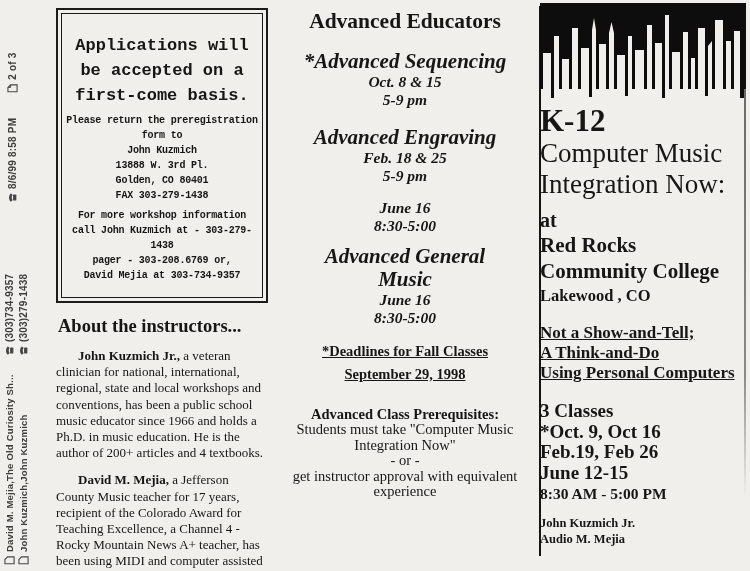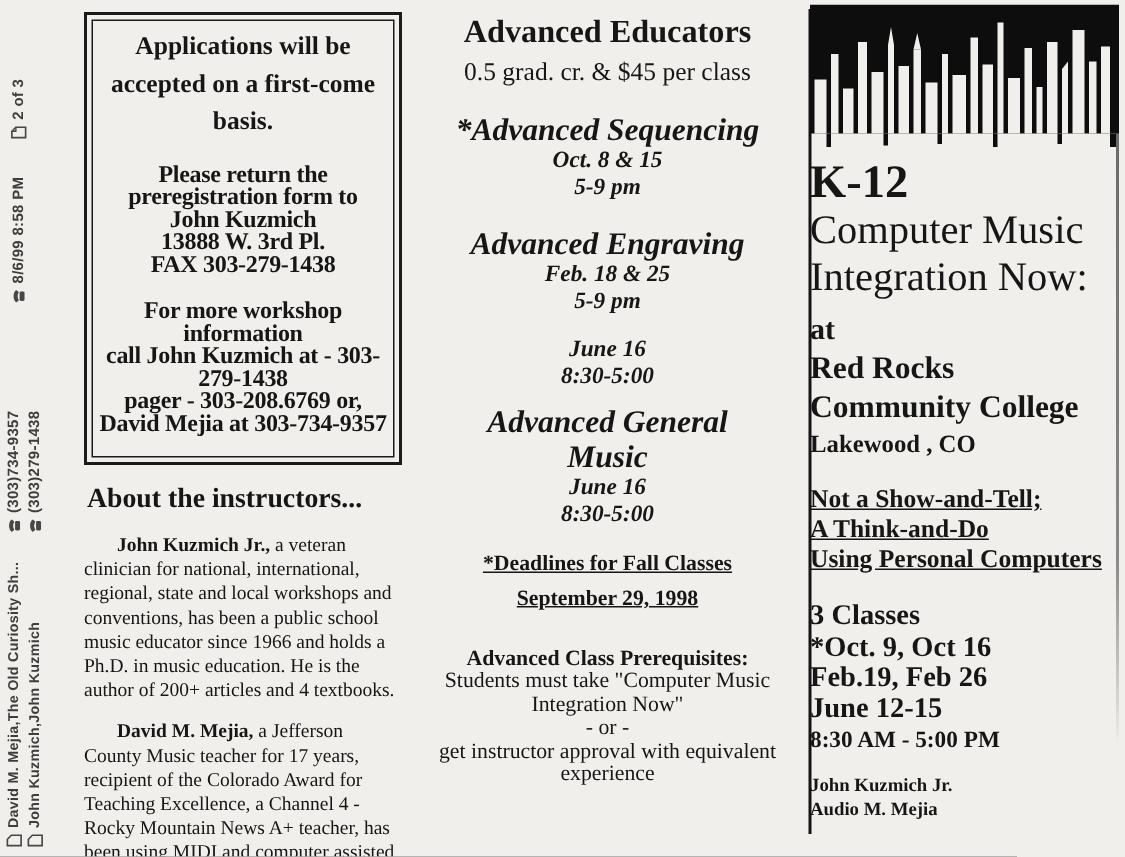--- a/index.html
+++ b/index.html
@@ -15,23 +15,23 @@
     font-family:"Liberation Sans",sans-serif;font-weight:bold;
     color:#3d3d3d;font-size:9.5px;letter-spacing:.2px;height:13px;
   }
   .mini-icon{width:11px;height:11px;margin-right:3px;flex:none;}
   .hdr-gap{display:inline-block;width:24px;flex:none;}
   .entry-name{display:inline-block;width:196px;overflow:hidden;flex:none;}
   .fax-num{font-size:10px;}
   
   .left-col{position:absolute;left:56px;top:8px;width:212px;}
   .notice-box{border:2px solid #1b1b1b;padding:3px;background:transparent;}
-  .notice-inner{border:1px solid #1b1b1b;padding:4px 2px 14px;text-align:center;}
+  .notice-inner{border:1px solid #1b1b1b;padding:19px 2px 14px;text-align:center;font-family:Liberation Mono, monospace;}
   .notice-title{font-size:17px;font-weight:bold;line-height:25px;}
-  .notice-block{font-size:16px;font-weight:bold;line-height:15px;margin-top:16px;letter-spacing:-.2px;}
+  .notice-block{font-size:10px;font-weight:bold;line-height:15px;margin-top:5px;letter-spacing:-.2px;}
   .about-heading{font-size:18.5px;font-weight:bold;margin:13px 0 0 2px;}
   .bio{font-size:13px;line-height:16.2px;margin:11px 0 0;text-indent:22px;}
   .bio .lead{font-weight:bold;}
   
   .mid-col{position:absolute;left:281px;top:0;width:248px;text-align:center;}
   .mid-title{font-size:21.5px;font-weight:bold;line-height:24px;padding-top:9px;}
   .mid-sub{font-size:17px;margin-top:5px;}
   .class-title{font-size:21px;font-weight:bold;font-style:italic;line-height:23px;}
   .class-sub{font-size:15.5px;font-weight:bold;font-style:italic;line-height:17.5px;}
   .narrow{max-width:185px;margin:0 auto;}
@@ -106,20 +106,21 @@
   </div>
 
   <div class="left-col">
     <div class="notice-box">
       <div class="notice-inner">
         <div class="notice-title">Applications will be accepted on a first-come basis.</div>
         <div class="notice-block">
           <div>Please return the preregistration form to</div>
           <div>John Kuzmich</div>
           <div>13888 W. 3rd Pl.</div>
+          <div>Golden, CO 80401</div>
           <div>FAX 303-279-1438</div>
         </div>
         <div class="notice-block">
           <div>For more workshop information</div>
           <div>call John Kuzmich at  -  303-279-1438</div>
           <div>pager  -  303-208.6769 or,</div>
           <div>David Mejia at 303-734-9357</div>
         </div>
       </div>
     </div>
@@ -129,21 +130,20 @@
     <p class="bio"><span class="lead">John Kuzmich Jr.,</span><span> a veteran clinician for national, international, regional, state and local workshops and conventions, has been a public school music educator since 1966 and holds a Ph.D. in music education. He is the author of 200+  articles and 4 textbooks.</span></p>
 
     <p class="bio"><span class="lead">David M. Mejia,</span><span> a Jefferson County Music teacher for 17 years, recipient of the Colorado Award for Teaching Excellence, a Channel 4 - Rocky Mountain News A+ teacher, has been using MIDI and computer assisted instruction in the classroom since the Mac Plus.</span></p>
 
   </div>
 
   <div class="mid-col">
     <div class="mid-title">
       <div>Advanced Educators</div>
     </div>
-    <div class="mid-sub">0.5 grad. cr. &amp; $45 per class</div>
 
     <div class="m1">
       <div class="class-title">*Advanced Sequencing</div>
       <div class="class-sub">Oct. 8 &amp; 15</div>
       <div class="class-sub">5-9 pm</div>
     </div>
 
     <div class="m2">
       <div class="class-title">Advanced Engraving</div>
       <div class="class-sub">Feb. 18 &amp; 25</div>

